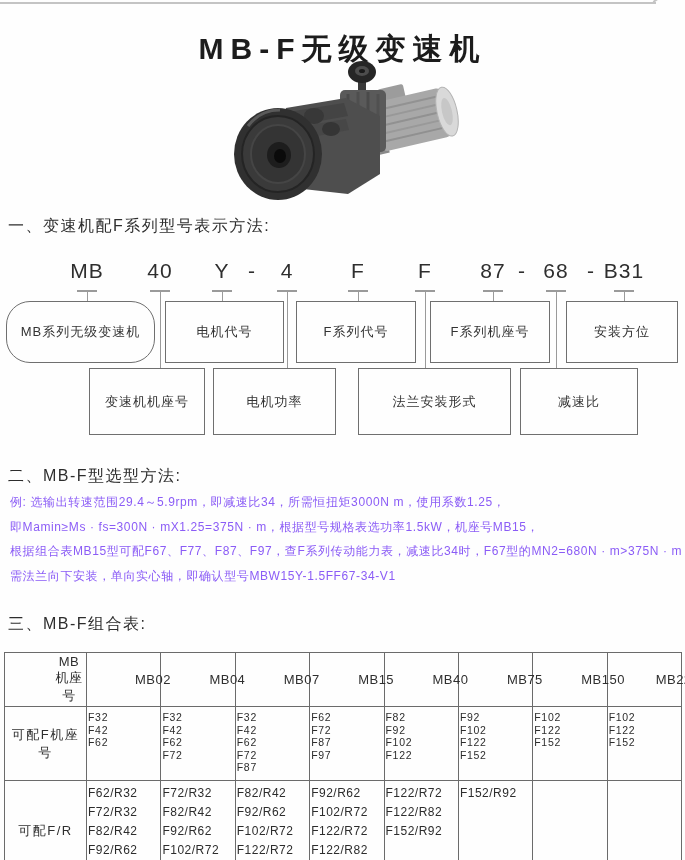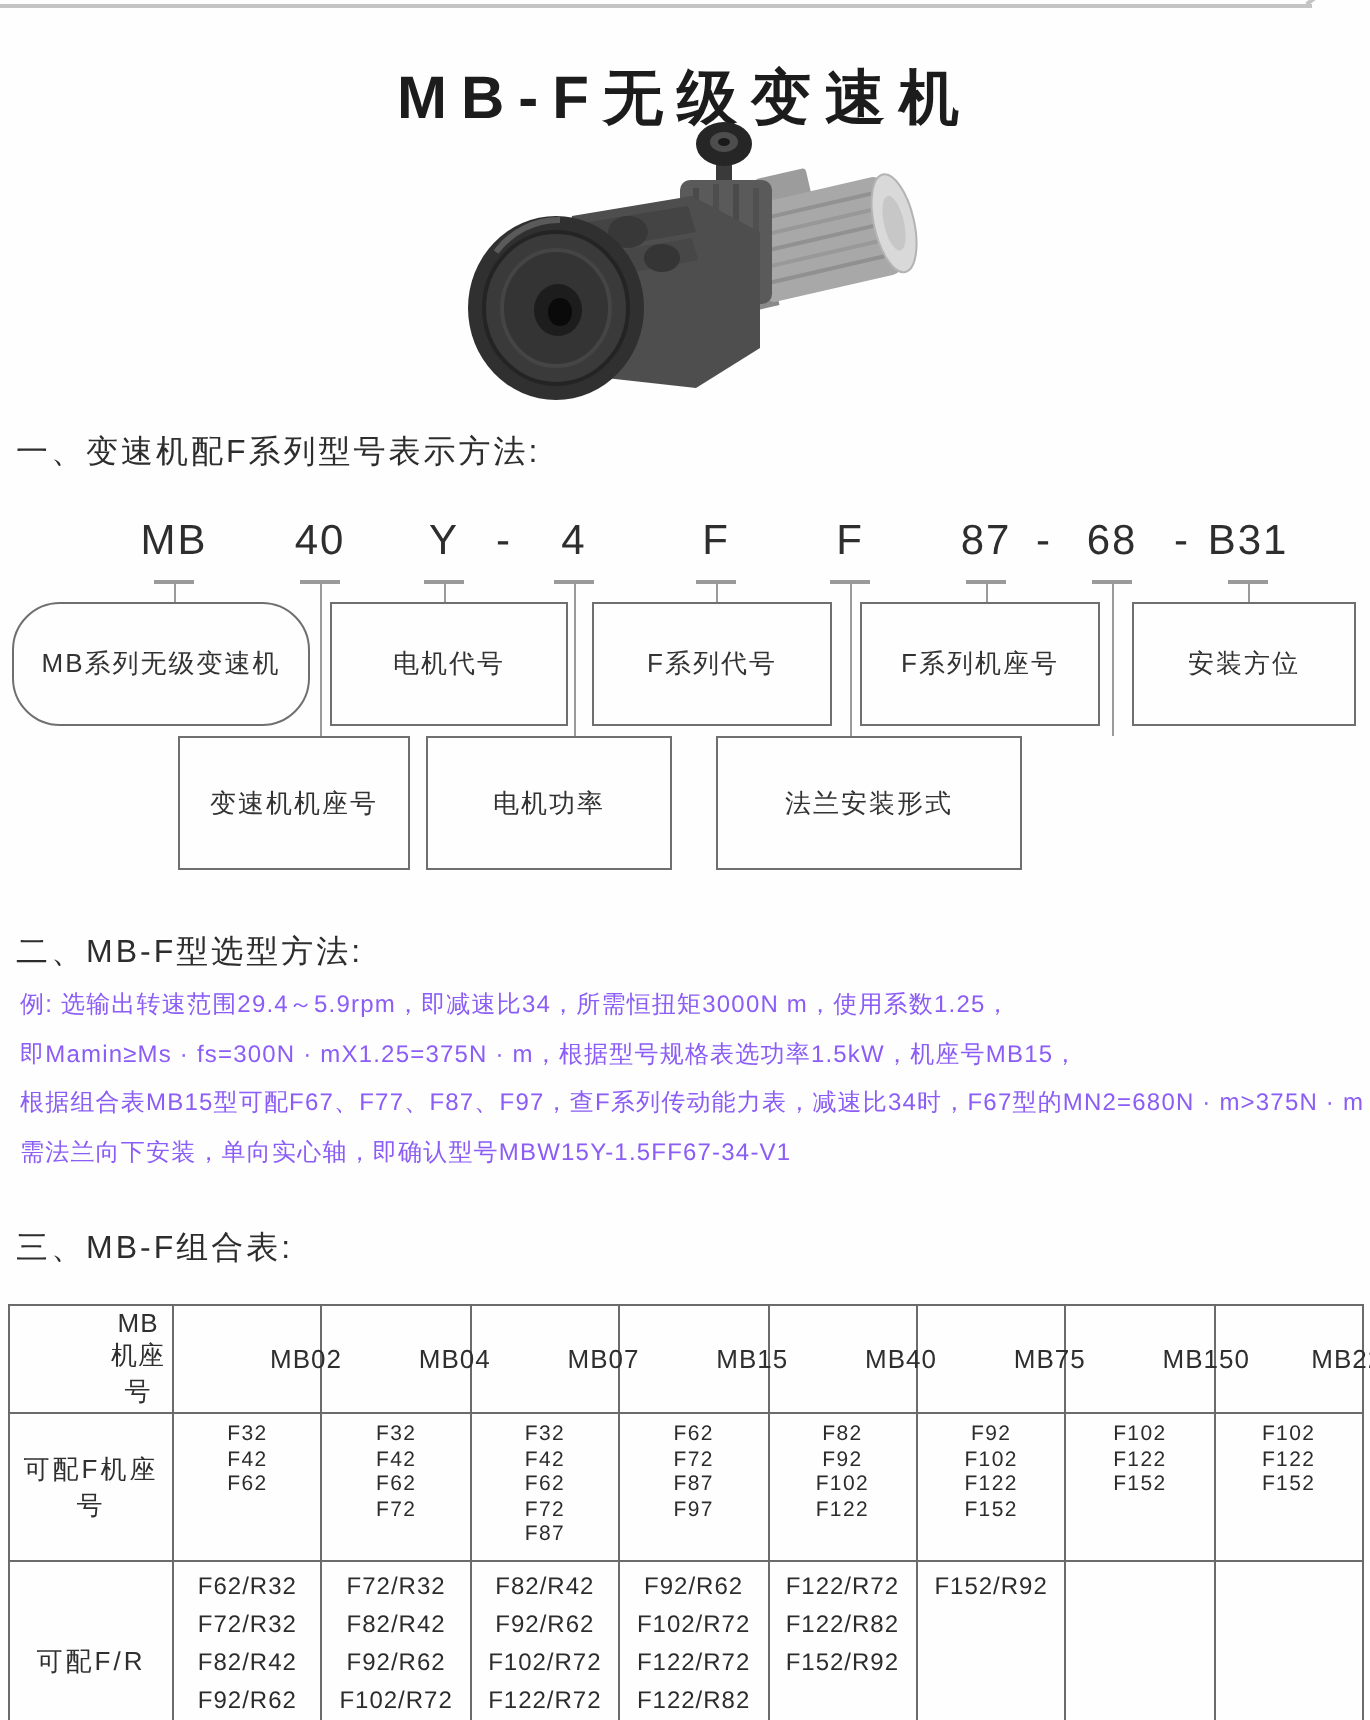--- a/index.html
+++ b/index.html
@@ -65,21 +65,21 @@
   }
   table.combo th,table.combo td{border:1px solid #6b6b6b;}
   table.combo thead th{
     height:31px;font-size:13px;font-weight:normal;color:#2f2f2f;
     text-align:center;letter-spacing:0.5px;padding-left:48px;
   }
   table.combo tbody th{
     font-size:13px;font-weight:normal;color:#2f2f2f;
     text-align:center;letter-spacing:1.5px;vertical-align:middle;
   }
-  table.combo td{vertical-align:top;text-align:center;color:#2c2c2c;}
+  table.combo td{vertical-align:top;text-align:left;color:#2c2c2c;}
   tr.row-f{height:74px;}
   tr.row-f td{padding-top:4px;font-size:10.5px;}
   tr.row-f .item{line-height:12.5px;letter-spacing:0.7px;}
   tr.row-fr{height:95px;}
   tr.row-fr td{padding-top:3px;font-size:12px;}
   tr.row-fr .item{line-height:19px;letter-spacing:0.5px;}
 </style>
 </head>
 <body>
 
@@ -181,20 +181,23 @@
       </div>
       <div class="part-box" style="left: 89px; width: 114px; top: 123px; height: 65px;">
         <span>变速机机座号</span>
       </div>
       <div class="part-box" style="left: 213px; width: 121px; top: 123px; height: 65px;">
         <span>电机功率</span>
       </div>
       <div class="part-box" style="left: 358px; width: 151px; top: 123px; height: 65px;">
         <span>法兰安装形式</span>
       </div>
+      <div class="part-box" style="left: 520px; width: 116px; top: 123px; height: 65px;">
+        <span>减速比</span>
+      </div>
     </div>
 
   <div class="sec-heading" id="sec2-heading">二、MB-F型选型方法:</div>
 
   <div class="sec2-lines" id="sec2-lines">
       <div class="sec2-line">例: 选输出转速范围29.4～5.9rpm，即减速比34，所需恒扭矩3000N m，使用系数1.25，</div>
       <div class="sec2-line">即Mamin≥Ms · fs=300N · mX1.25=375N · m，根据型号规格表选功率1.5kW，机座号MB15，</div>
       <div class="sec2-line">根据组合表MB15型可配F67、F77、F87、F97，查F系列传动能力表，减速比34时，F67型的MN2=680N · m&gt;375N · m，</div>
       <div class="sec2-line">需法兰向下安装，单向实心轴，即确认型号MBW15Y-1.5FF67-34-V1</div>
     </div>

